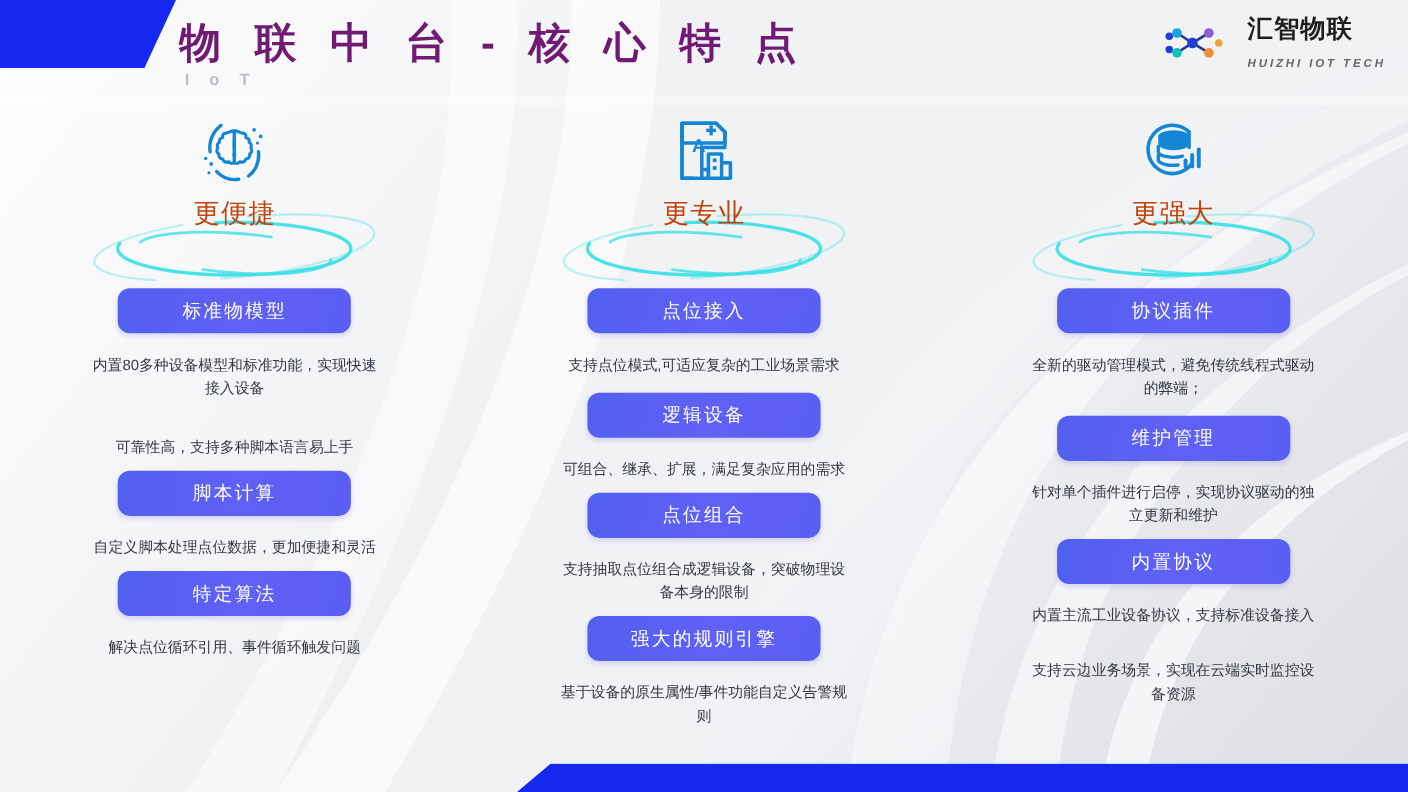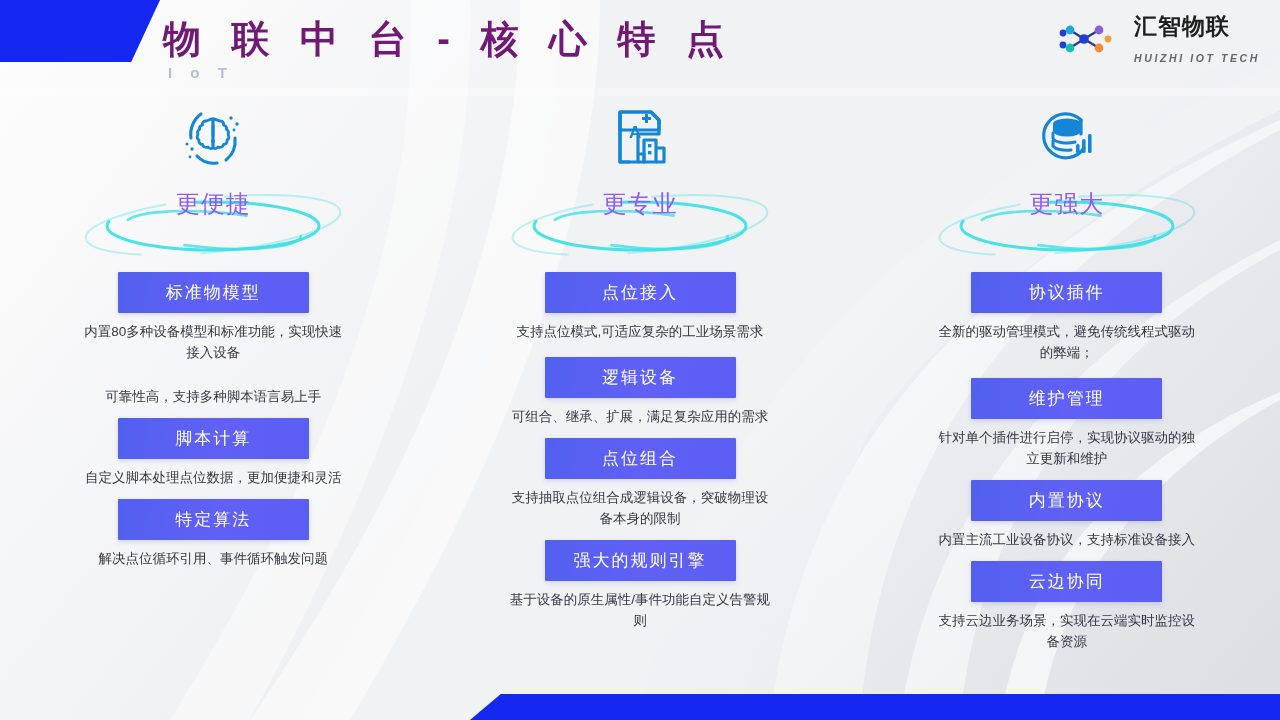--- a/index.html
+++ b/index.html
@@ -69,43 +69,43 @@
   
   .columns {
     position: absolute; left: 0; top: 96px; width: 1280px; height: 624px;
     display: flex; z-index: 5;
   }
   .column { flex: 1 1 0; position: relative; display: flex; flex-direction: column; align-items: center; }
 
   .col-icon { width: 72px; height: 66px; margin-top: 8px; }
   .col-heading {
     position: relative;
-    margin-top: 18px;
-    font-size: 24px; color: #8b5cf6; letter-spacing: 1px;
+    margin-top: 8px;
+    font-size: 24px; color: #c2410c; letter-spacing: 1px;
     font-family: Liberation Serif, serif;
     z-index: 3;
   }
   .rings {
     position: absolute; top: 96px; left: 50%; transform: translateX(-50%);
     width: 300px; height: 66px; z-index: 1; pointer-events: none;
   }
 
   .cards { margin-top: 52px; width: 100%; display: flex; flex-direction: column; align-items: center; }
   .card { width: 100%; display: flex; flex-direction: column; align-items: center; margin-bottom: 10px; }
   .pill {
-    width: 191px; height: 41px;
-    border-radius: 1px;
+    width: 212px; height: 41px;
+    border-radius: 11px;
     background: linear-gradient(100deg, #5160ef 0%, #6060f5 52%, #5a5ef2 100%);
     color: #ffffff;
     font-size: 17px; letter-spacing: 2px;
     display: flex; align-items: center; justify-content: center;
     box-shadow: 0 2px 5px rgba(70,80,220,0.18);
   }
   .desc {
-    margin-top: 9px;
+    margin-top: 19px;
     width: 266px;
     text-align: center;
     font-size: 13.5px;
     line-height: 1.55;
     color: #333844;
   }
   .card:nth-child(1) .desc { margin-bottom: 4px; }
 </style>
 </head>
 <body>
@@ -320,20 +320,19 @@
         </div>
         <div class="card">
           <div class="pill">维护管理</div>
           <div class="desc">针对单个插件进行启停，实现协议驱动的独立更新和维护</div>
         </div>
         <div class="card">
           <div class="pill">内置协议</div>
           <div class="desc">内置主流工业设备协议，支持标准设备接入</div>
         </div>
         <div class="card">
-          <div class="pill">云边协同</div>
           <div class="desc">支持云边业务场景，实现在云端实时监控设备资源</div>
         </div>
       </div>
     </div>
 
   </div>
 </div>
 
 </body></html>

